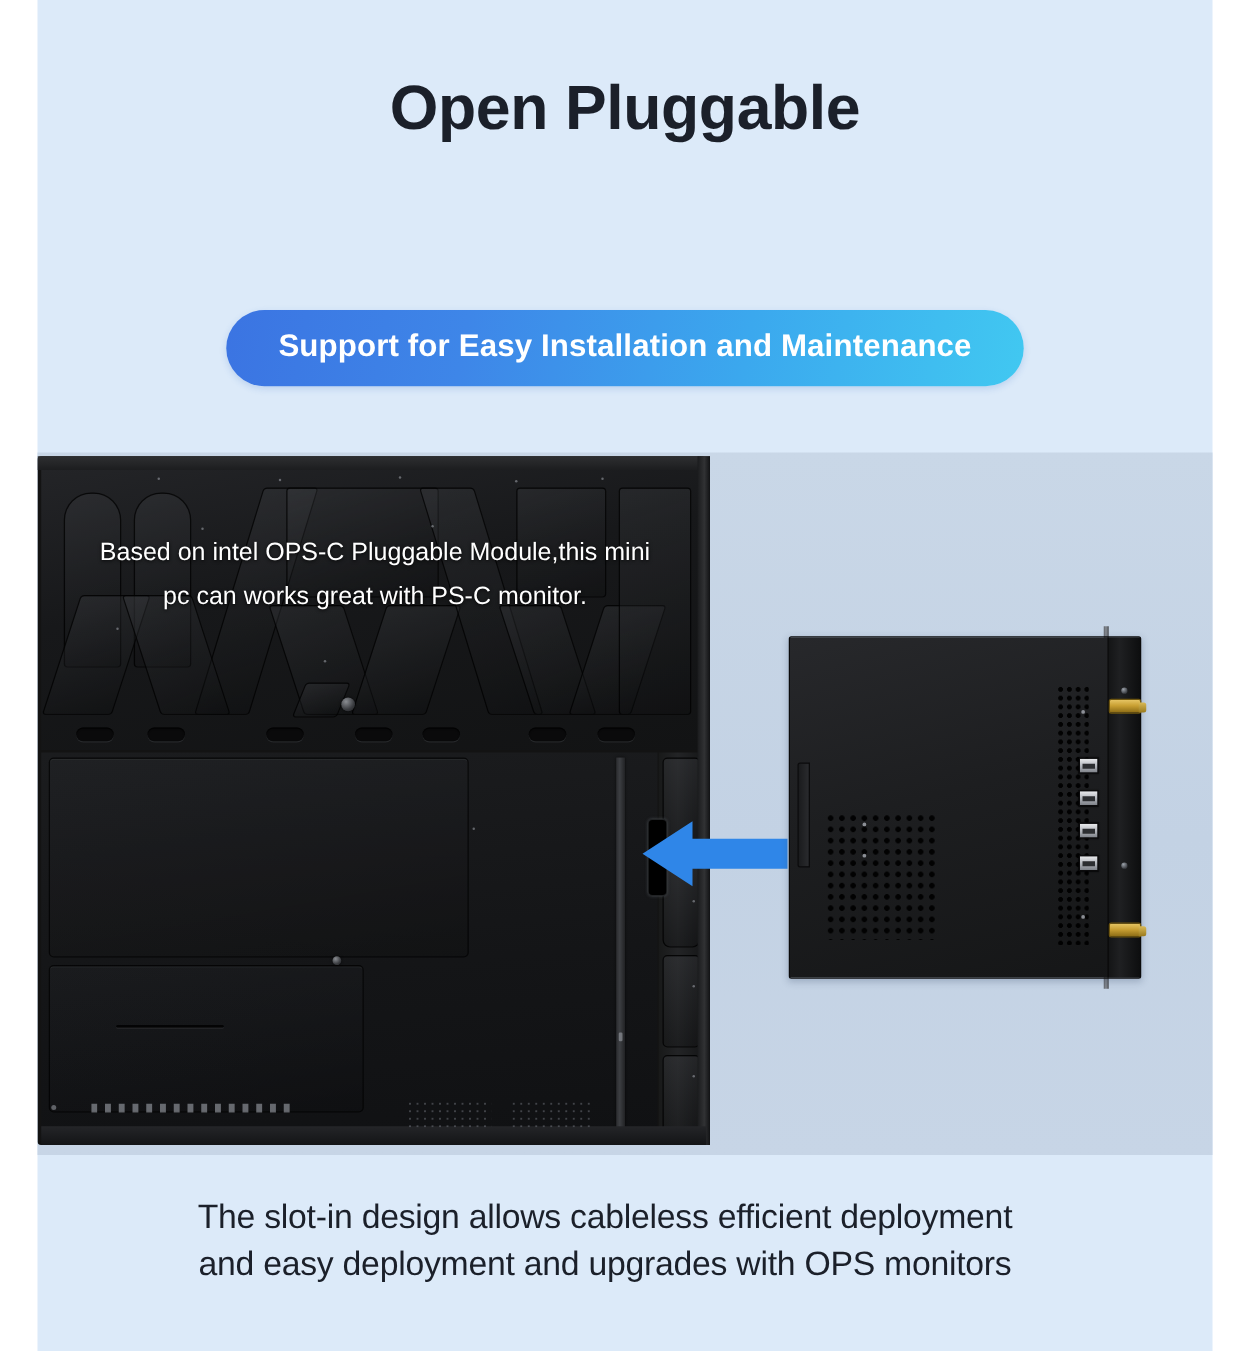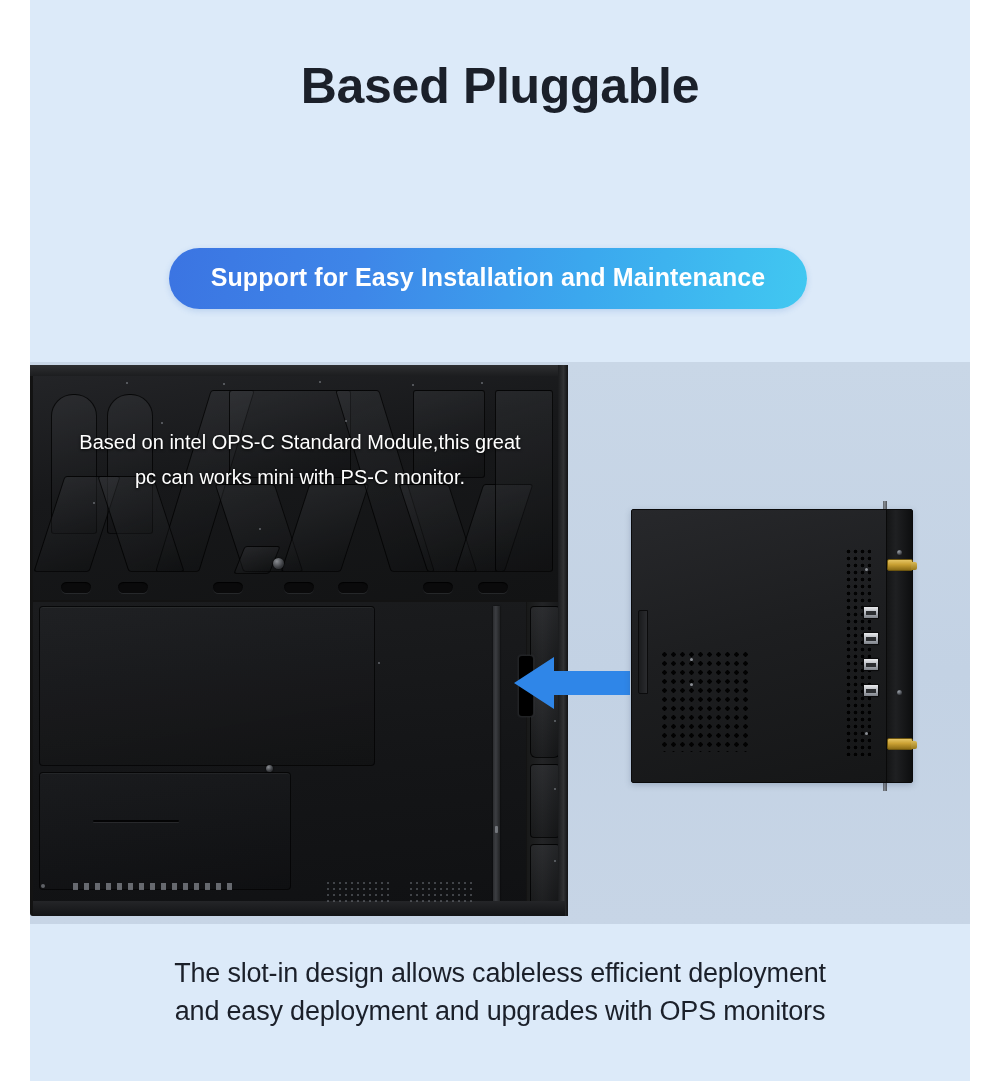--- a/index.html
+++ b/index.html
@@ -33,21 +33,21 @@
     font-size:50px;
     font-weight:bold;
     line-height:1.24;
     letter-spacing:-0.3px;
   }
   .heading .line { display:block; }
 
   
   .pill-wrap {
     position:absolute;
-    left:18px; top:248px;
+    left:30px; top:248px;
     width:940px;
     text-align:center;
   }
   .pill {
     display:inline-block;
     padding:15px 42px 17px 42px;
     border-radius:40px;
     background:linear-gradient(100deg,#3b74e2 0%,#3e86e8 30%,#3ba8ee 65%,#41c8f1 100%);
     color:#ffffff;
     font-size:25px;
@@ -262,40 +262,40 @@
     line-height:1.75;
     text-shadow:0 1px 3px rgba(0,0,0,0.85);
     z-index:20;
   }
   .overlay-caption .l1 { display:block; }
   .overlay-caption .l2 { display:block; }
 
   
   .bottom-caption {
     position:absolute;
-    left:30px; top:954px;
+    left:14px; top:954px;
     width:940px;
     text-align:center;
     color:#1b202a;
     font-size:27px;
     font-weight:normal;
     line-height:1.42;
     letter-spacing:-0.2px;
   }
   .bottom-caption span { display:block; }
 </style>
 </head>
 <body>
 
 <div id="page">
 
   <div class="canvas"></div>
 
   <h1 class="heading">
-    <span class="line">Based Pluggable</span>
+    <span class="line">Open Pluggable</span>
   </h1>
 
   <div class="pill-wrap">
     <div class="pill">Support for Easy Installation and Maintenance</div>
   </div>
 
   <div class="photo-band">
 
     <div class="monitor">
       <div class="monitor-bezel-top"></div>
@@ -406,22 +406,22 @@
 
         <div class="ops-dot" style="left:233px; top:58px;"></div>
         <div class="ops-dot" style="left:233px; top:222px;"></div>
       </div>
 
       <div class="antenna" style="left:270px; top:58px;"></div>
       <div class="antenna" style="left:270px; top:237px;"></div>
     </div>
 
     <div class="overlay-caption" style="top:63px; left:0;">
-      <span class="l1">Based on intel OPS-C Standard Module,this great</span>
-      <span class="l2">pc can works mini with PS-C monitor.</span>
+      <span class="l1">Based on intel OPS-C Pluggable Module,this mini</span>
+      <span class="l2">pc can works great with PS-C monitor.</span>
     </div>
 
   </div>
 
   <div class="bottom-caption">
     <span>The slot-in design allows cableless efficient deployment</span>
     <span>and easy deployment and upgrades with OPS monitors</span>
   </div>
 
 </div>

